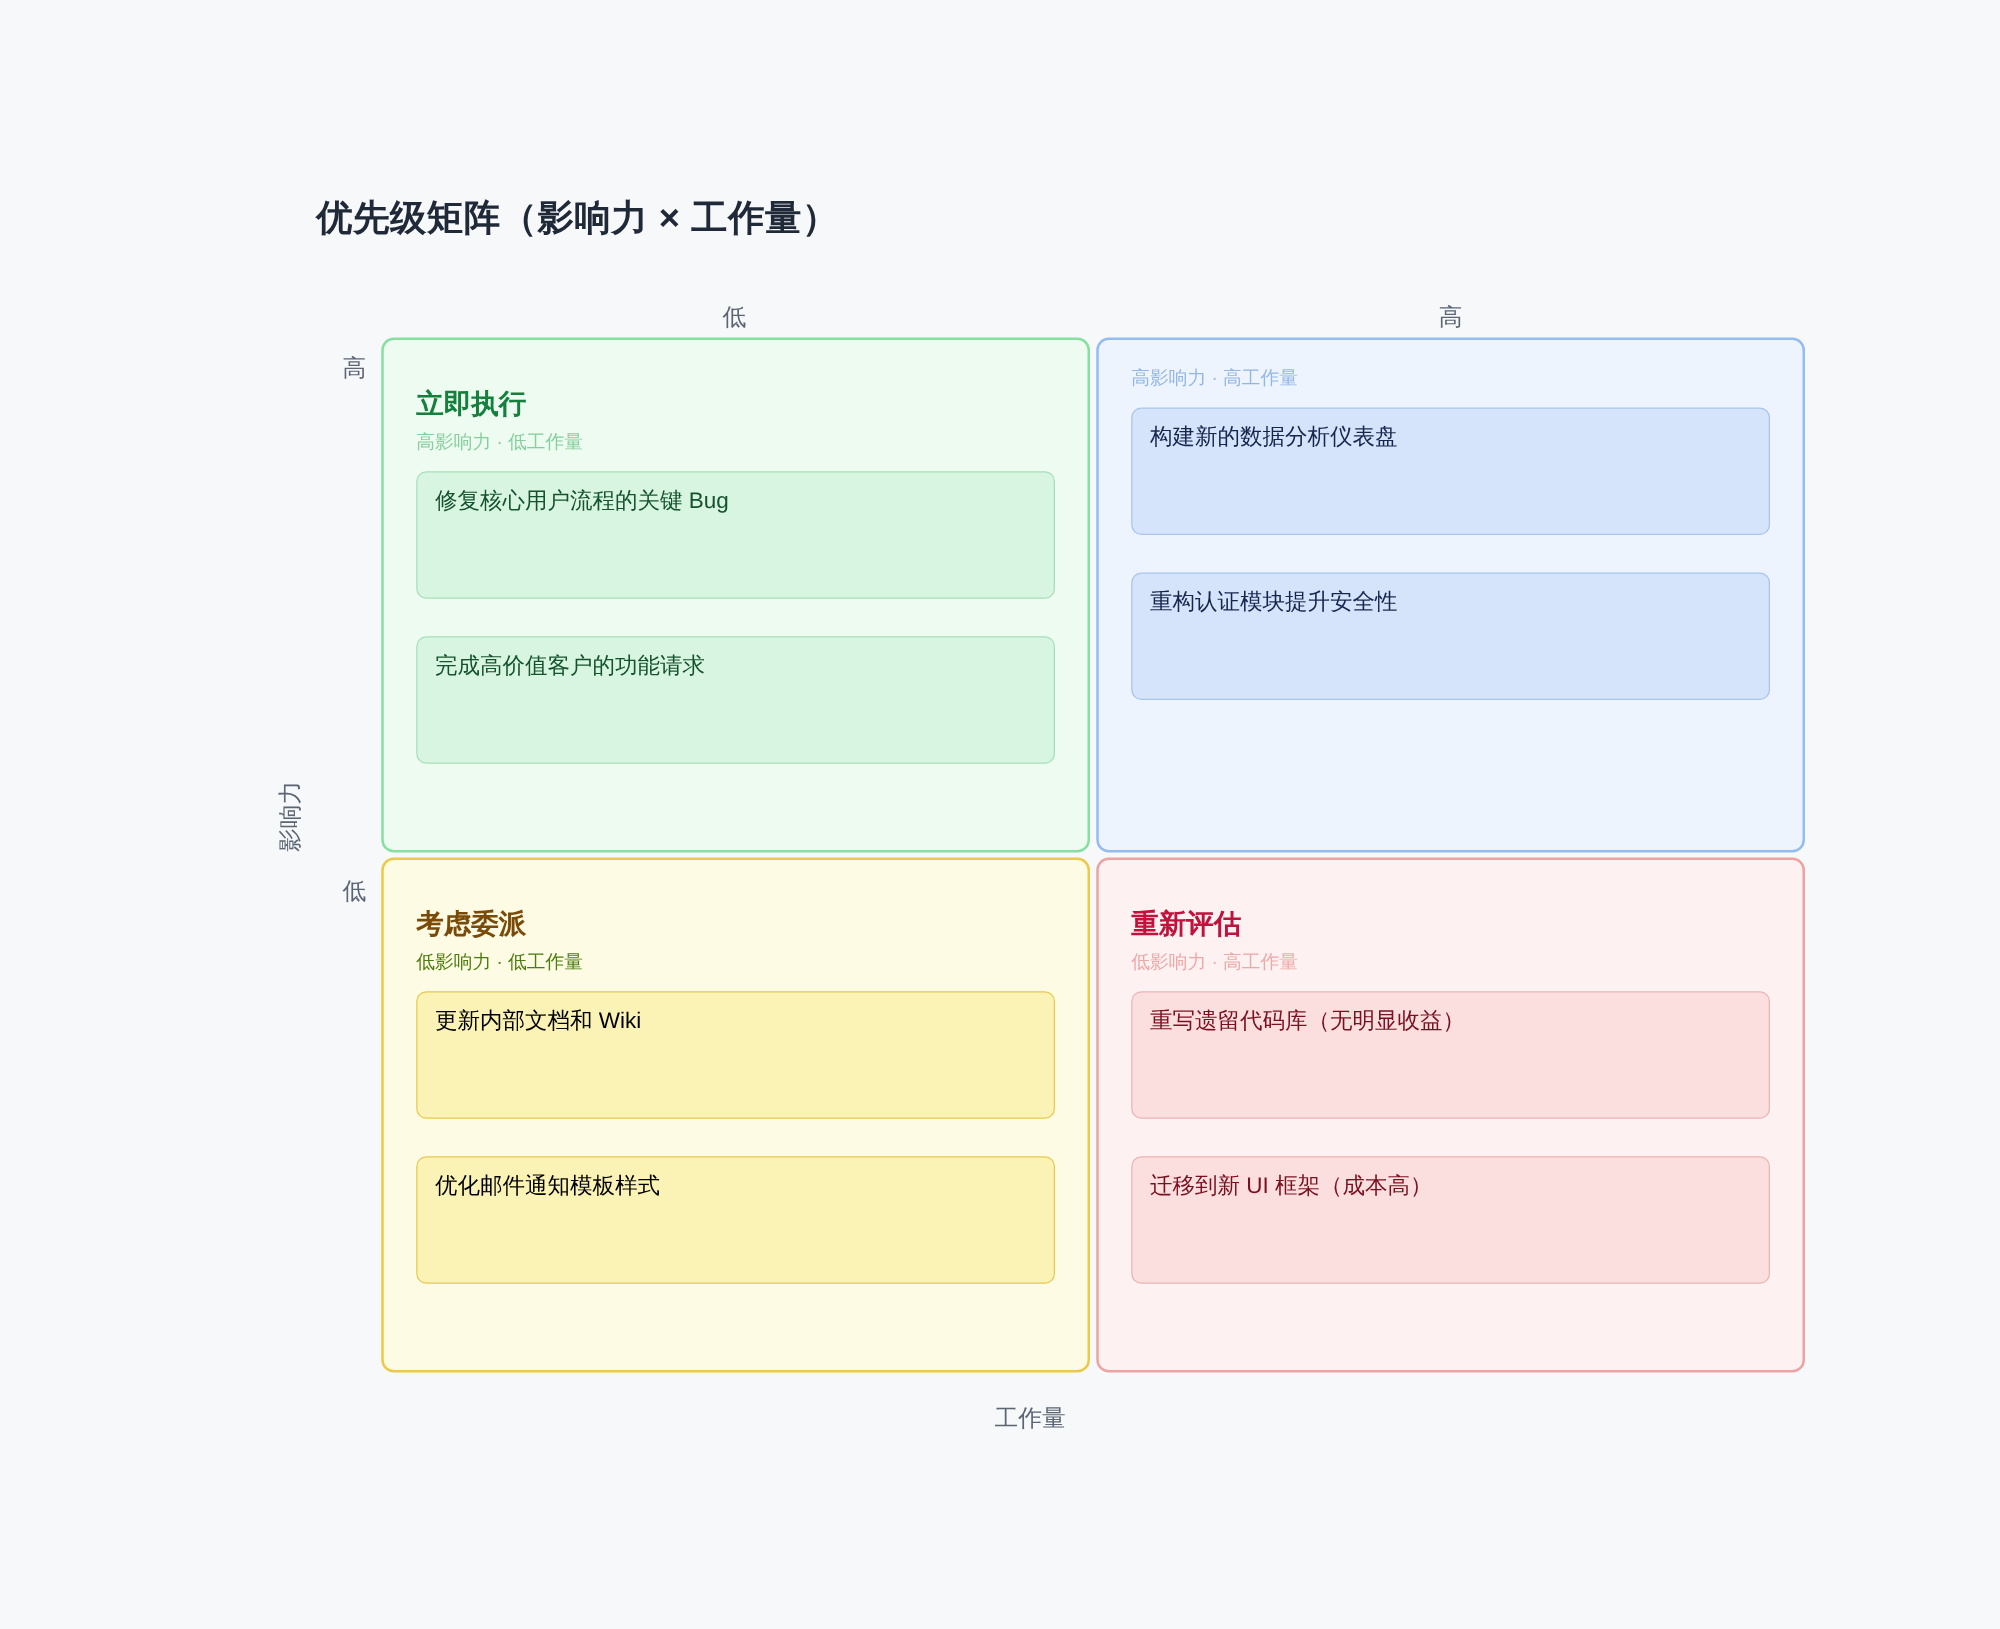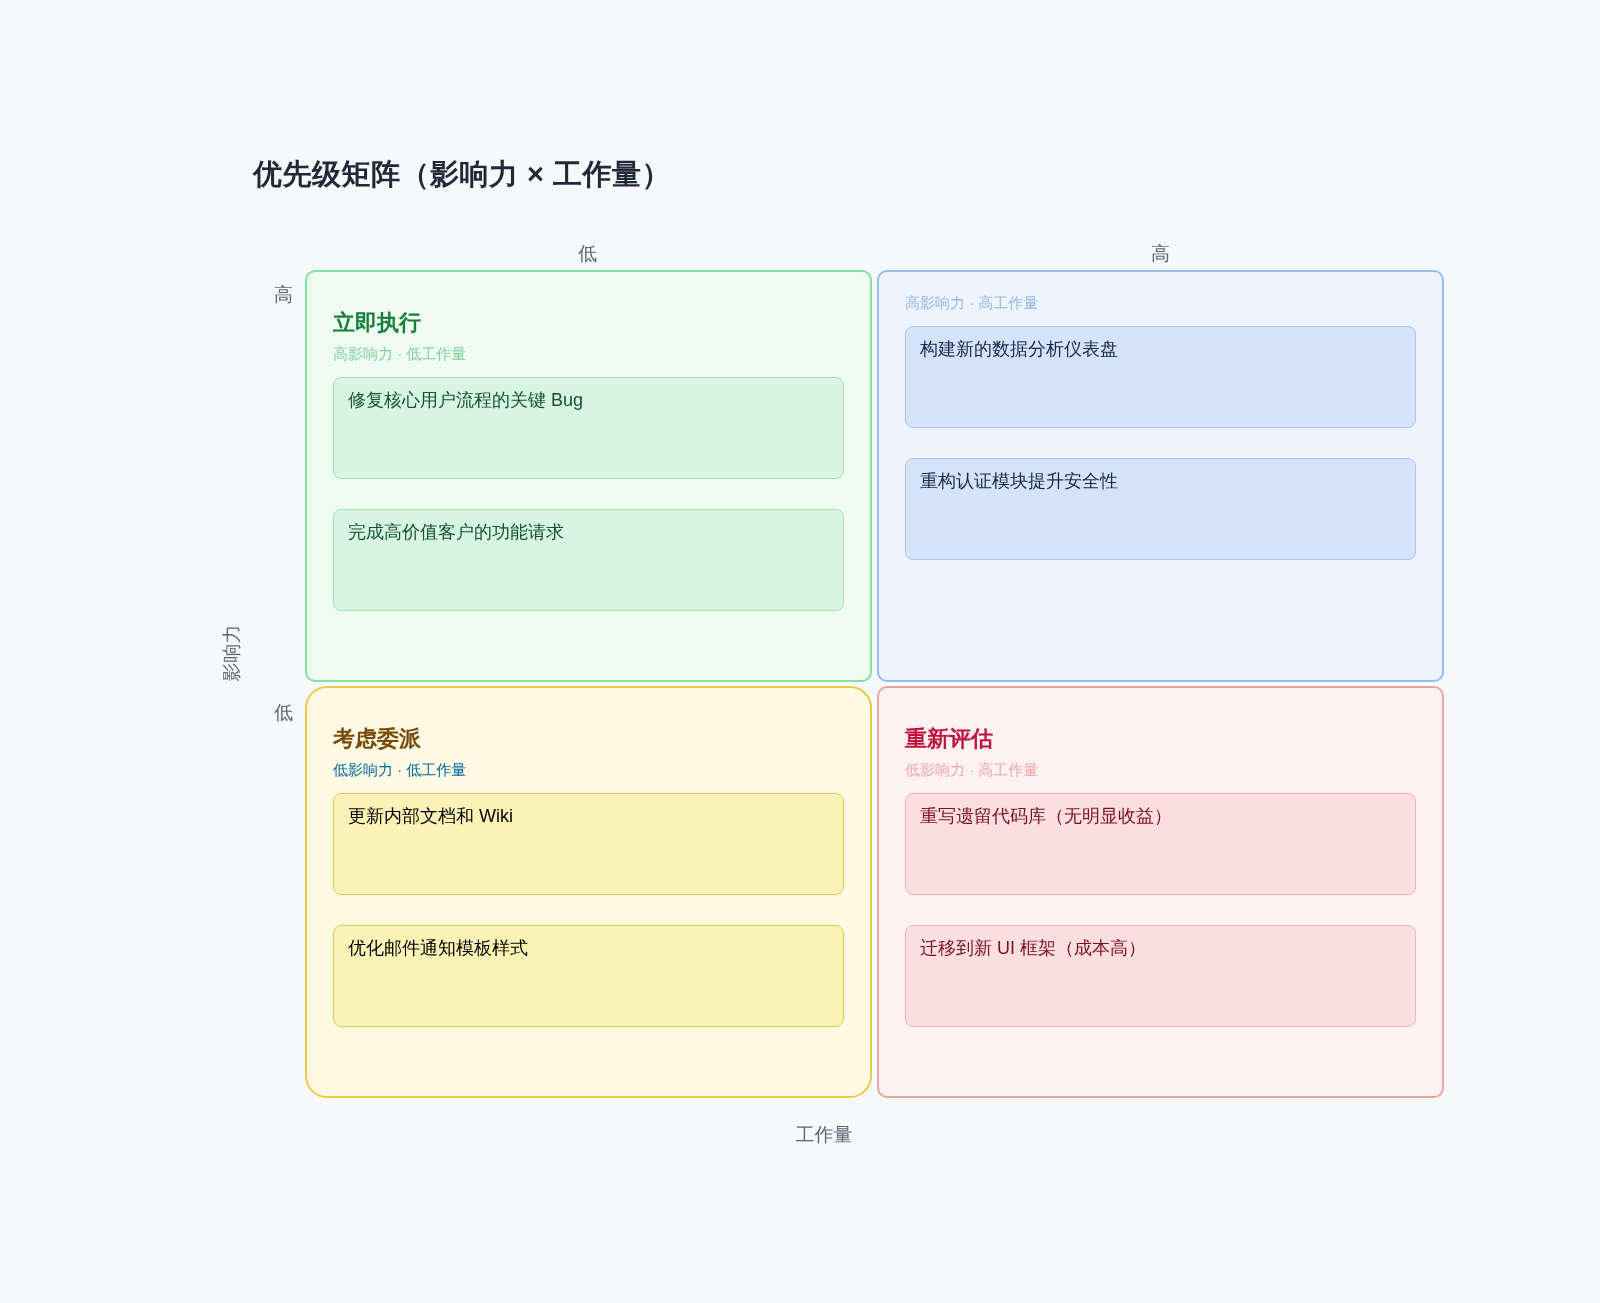--- a/index.html
+++ b/index.html
@@ -82,21 +82,21 @@
     position: absolute;
     width: 567px;
     height: 412px;
     box-sizing: border-box;
     border: 2px solid transparent;
     border-radius: 10px;
     padding: 22px 26px 0 26px;
   }
   .q-tl { left: 0;     top: 0; }
   .q-tr { left: 572px; top: 0; }
-  .q-bl { left: 0;     top: 416px; border-radius: 22px; }
+  .q-bl { left: 0;     top: 416px; }
   .q-br { left: 572px; top: 416px; }
 
   .q-title {
     font-size: 22px;
     font-weight: bold;
     margin: 18px 0 7px 0;
     line-height: 1.2;
     white-space: nowrap;
     font-family: Liberation Mono, monospace;
   }
@@ -126,21 +126,21 @@
 
   
   .q-blue { background: #eef4fd; border-color: #93bdf0; }
   .q-blue .q-title { color: #1447d6; }
   .q-blue .q-subtitle { color: #93b7e3; }
   .q-blue .card { background: #d6e4fb; border-color: #a7c4ed; color: #16264d; }
 
   
   .q-yellow { background: #fdfbe3; border-color: #ecc94b; }
   .q-yellow .q-title { color: #7a4a09; }
-  .q-yellow .q-subtitle { color: #0369a1; }
+  .q-yellow .q-subtitle { color: #4d7c0f; }
   .q-yellow .card { background: #fbf3b6; border-color: #e7c94f; color: #000000; }
 
   
   .q-red { background: #fdf1f1; border-color: #eda3a3; }
   .q-red .q-title { color: #c0123c; }
   .q-red .q-subtitle { color: #eda8a8; }
   .q-red .card { background: #fbdede; border-color: #eeb3b3; color: #7a1020; }
 </style>
 </head>
 <body>

